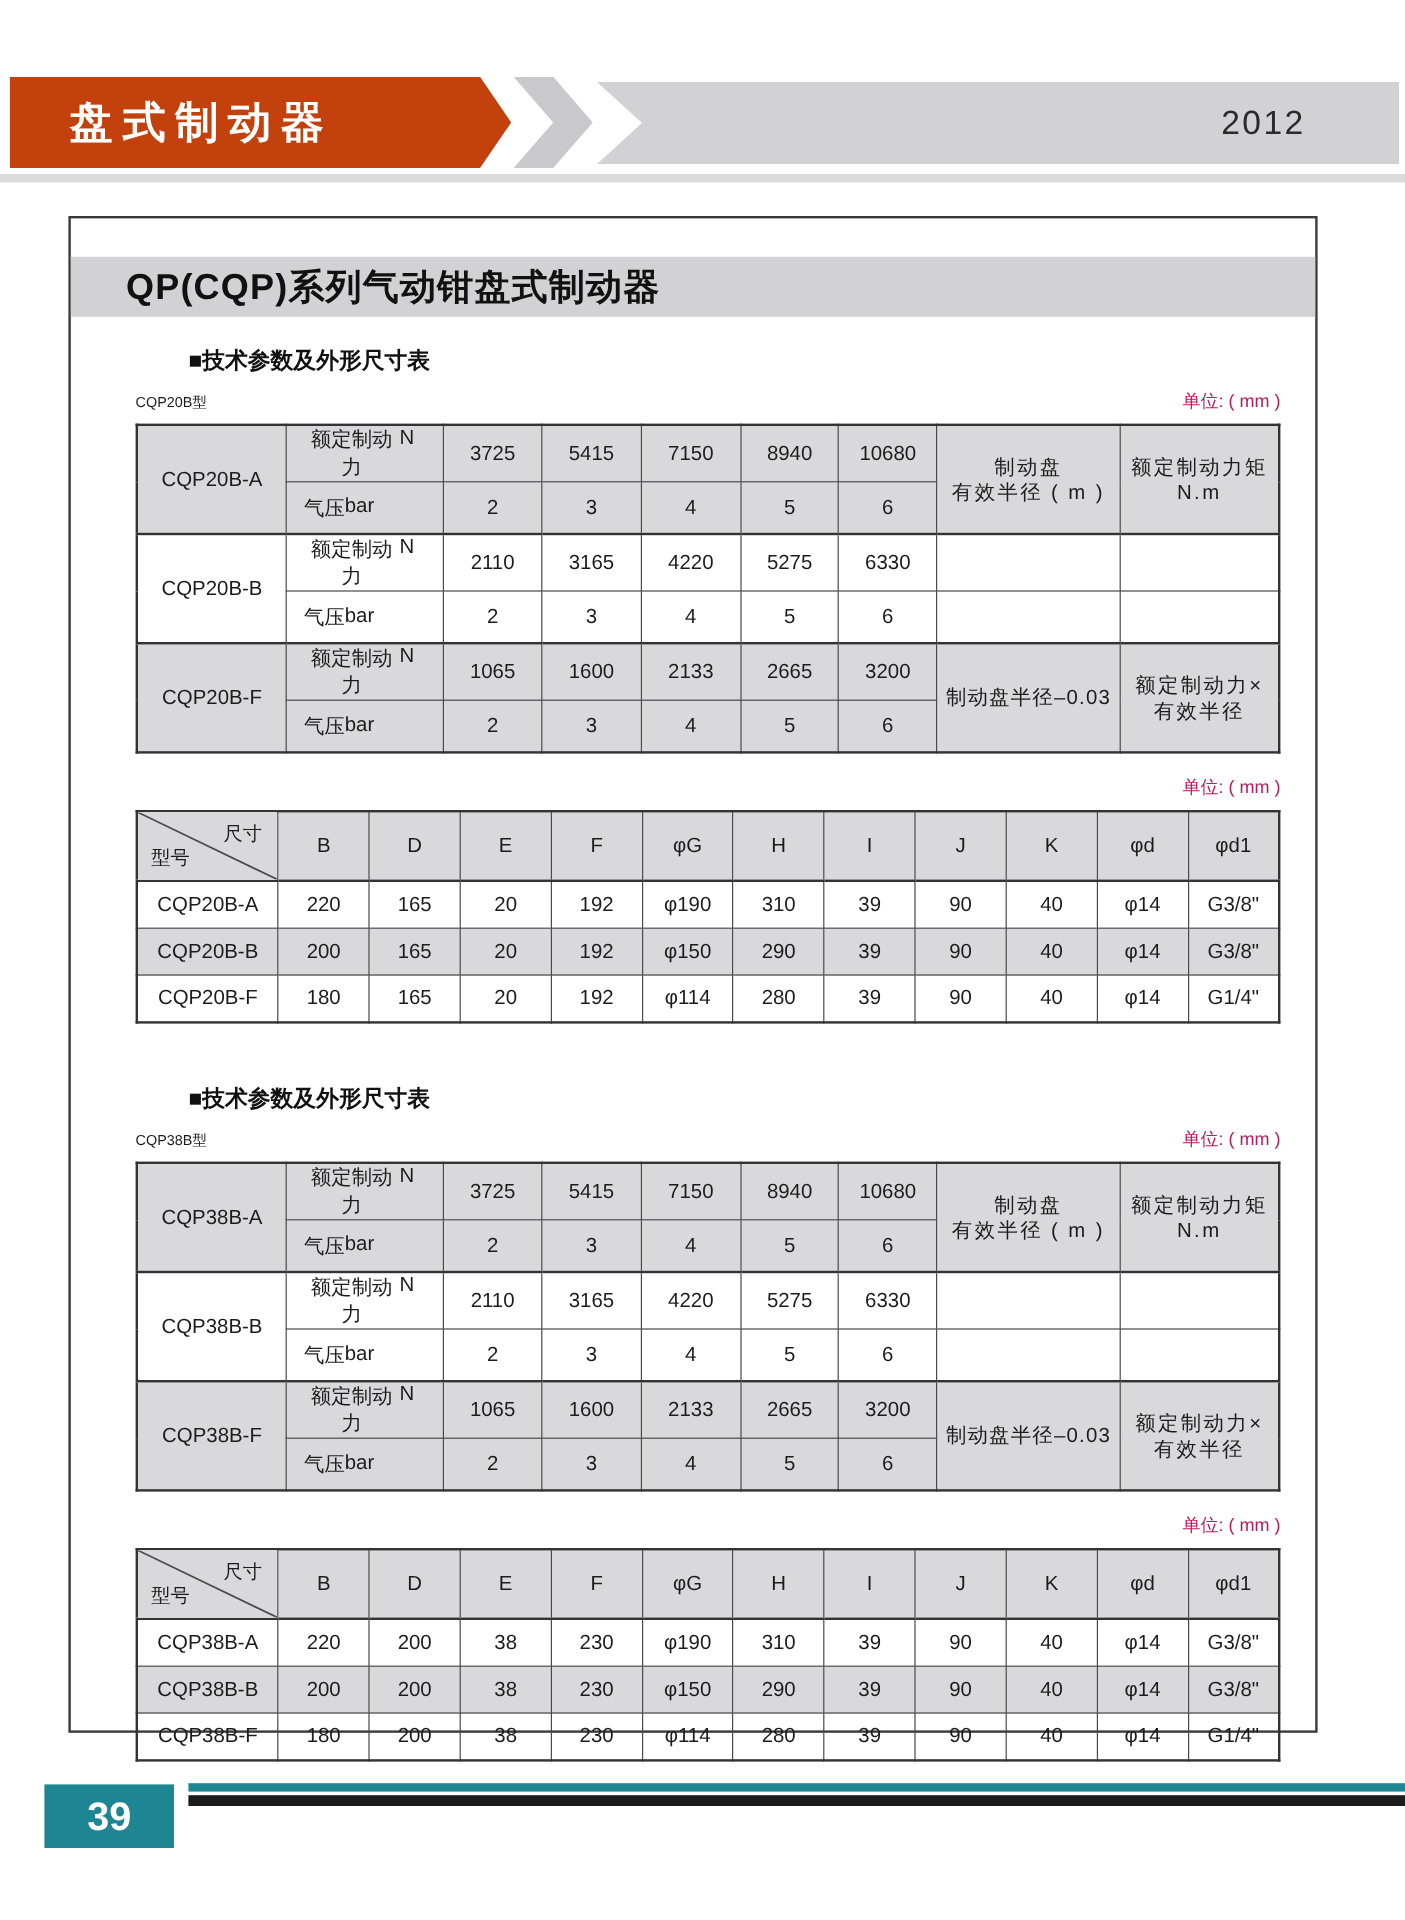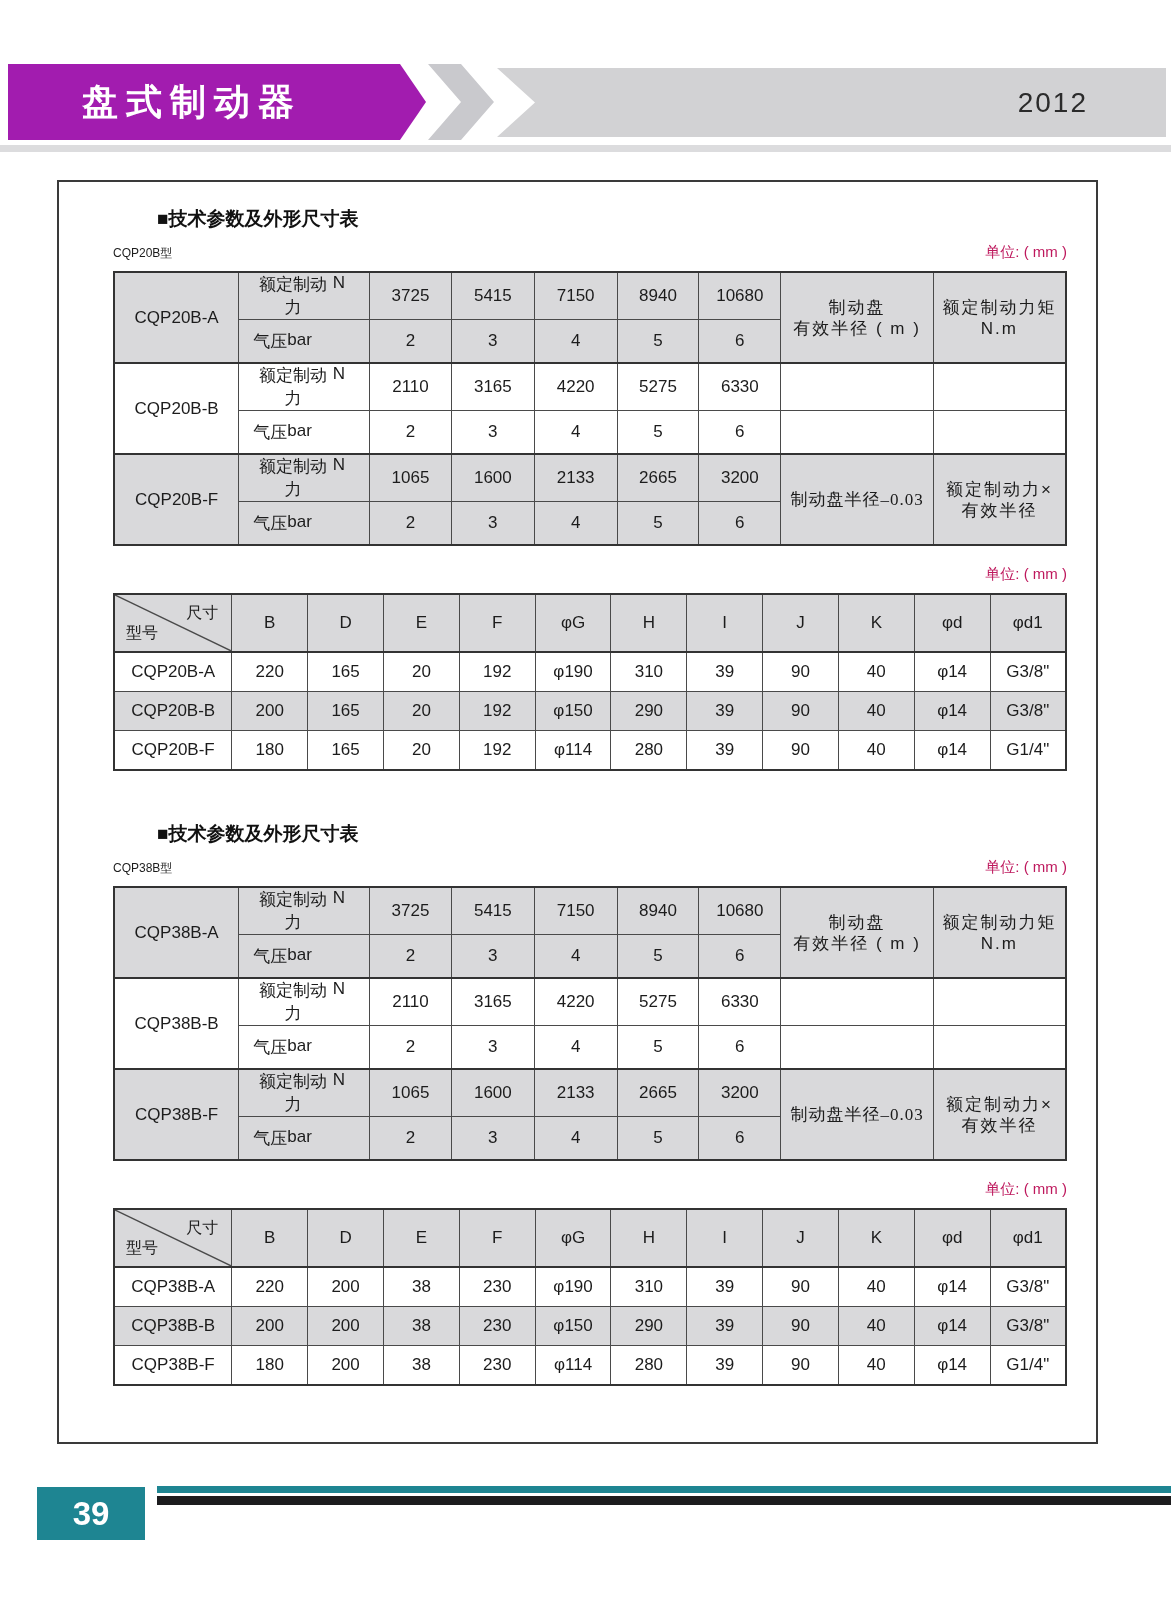--- a/index.html
+++ b/index.html
@@ -3,23 +3,23 @@
 <meta charset="utf-8">
 <style>
   html,body{margin:0;padding:0;}
   body{
     width:1171px;height:1600px;position:relative;background:#ffffff;
     font-family:"Liberation Sans","DejaVu Sans",sans-serif;color:#1c1c1c;
     overflow:hidden;
   }
   
   .teal-banner{
-    position:absolute;left:8px;top:64px;width:418px;height:76px;background:#a21caf;
+    position:absolute;left:8px;top:64px;width:418px;height:76px;background:#c2410c;
     clip-path:polygon(0 0, calc(100% - 26px) 0, 100% 50%, calc(100% - 26px) 100%, 0 100%);
-    display:flex;align-items:center;padding-left:74px;box-sizing:border-box;
+    display:flex;align-items:center;padding-left:50px;box-sizing:border-box;
     color:#ffffff;font-size:36px;font-weight:bold;letter-spacing:8px;
   }
   .chevron{
     position:absolute;left:428px;top:64px;width:66px;height:76px;background:#c9c9cd;
     clip-path:polygon(0 0, 33px 0, 100% 50%, 33px 100%, 0 100%, 33px 50%);
   }
   .year-band{
     position:absolute;left:497px;top:68px;width:669px;height:69px;background:#d2d2d4;
     clip-path:polygon(38px 50%, 0 0, 100% 0, 100% 100%, 0 100%);
     display:flex;align-items:center;justify-content:flex-end;
@@ -43,21 +43,21 @@
   .unit-row{margin-top:19px;text-align:right;}
   
   table{border-collapse:collapse;table-layout:fixed;margin-top:9px;}
   td{border:1px solid #4a4a4a;text-align:center;font-size:17px;padding:0;vertical-align:middle;color:#1c1c1c;}
   .param-table,.dim-table{border:2px solid #333;}
   .param-table td{height:42px;}
   tr.group-start > td{border-top:2px solid #333;}
   td.shaded{background:#d9d9db;}
   td.label-cell > div{display:flex;padding:0 24px 0 14px;}
   td.two-line{line-height:21px;letter-spacing:2px;}
-  td.formula{letter-spacing:1px;font-family:Liberation Serif, serif;}
+  td.formula{letter-spacing:1px;}
   .dim-table td.head{height:56px;background:#d9d9db;}
   .dim-table td.data{height:38px;}
   .dim-table tr.hdr > td{border-bottom:2px solid #333;}
   .corner-cell{position:relative;}
   .corner-cell svg{position:absolute;left:0;top:0;width:100%;height:100%;}
   .corner-cell .c-top{position:absolute;top:8px;right:13px;font-size:16px;}
   .corner-cell .c-bottom{position:absolute;bottom:7px;left:11px;font-size:16px;}
   
   .page-box{
     position:absolute;left:37px;top:1487px;width:108px;height:53px;background:#1e8592;
@@ -72,20 +72,23 @@
 <div class="teal-banner">
   <span>盘式制动器</span>
 </div>
 <div class="chevron"></div>
 <div class="year-band">
   <span>2012</span>
 </div>
 <div class="header-stripe"></div>
 
 <div class="main-box">
+  <div class="title-band">
+    <span>QP(CQP)系列气动钳盘式制动器</span>
+  </div>
   <div class="box-content" id="sections">
       <div class="section" style="margin-bottom: 50px;">
         <div class="section-heading">■技术参数及外形尺寸表</div>
         <div class="label-row">
           <span class="model-type">CQP20B型</span>
           <span class="unit-label">单位: ( mm )</span>
         </div>
         <table class="param-table">
           <colgroup>
             <col style="width: 125px;">

